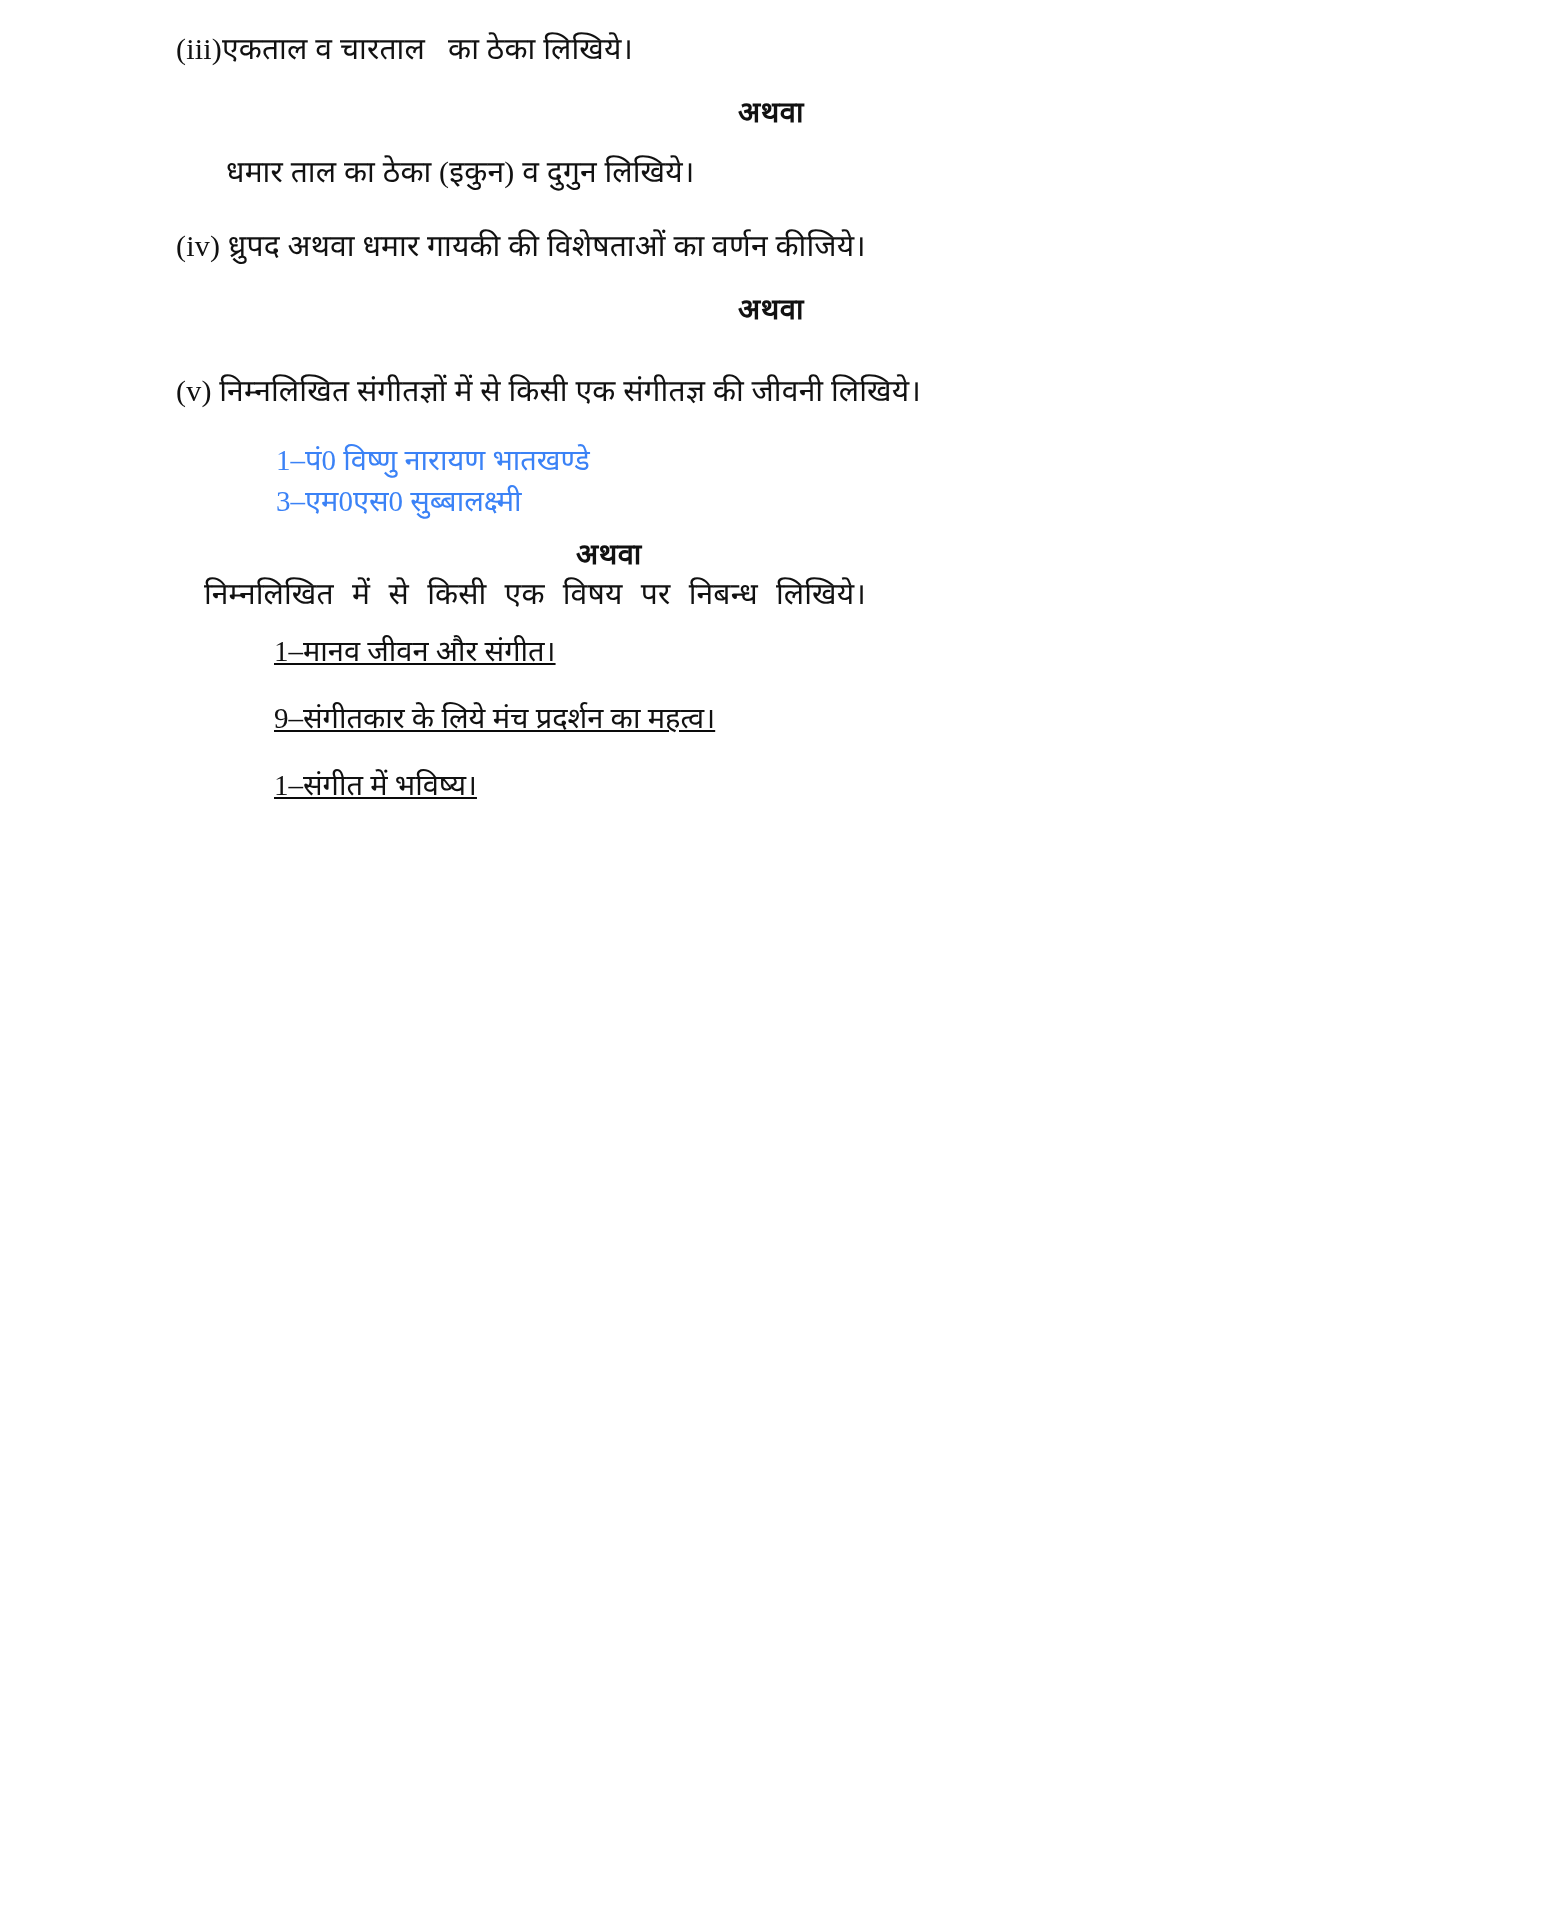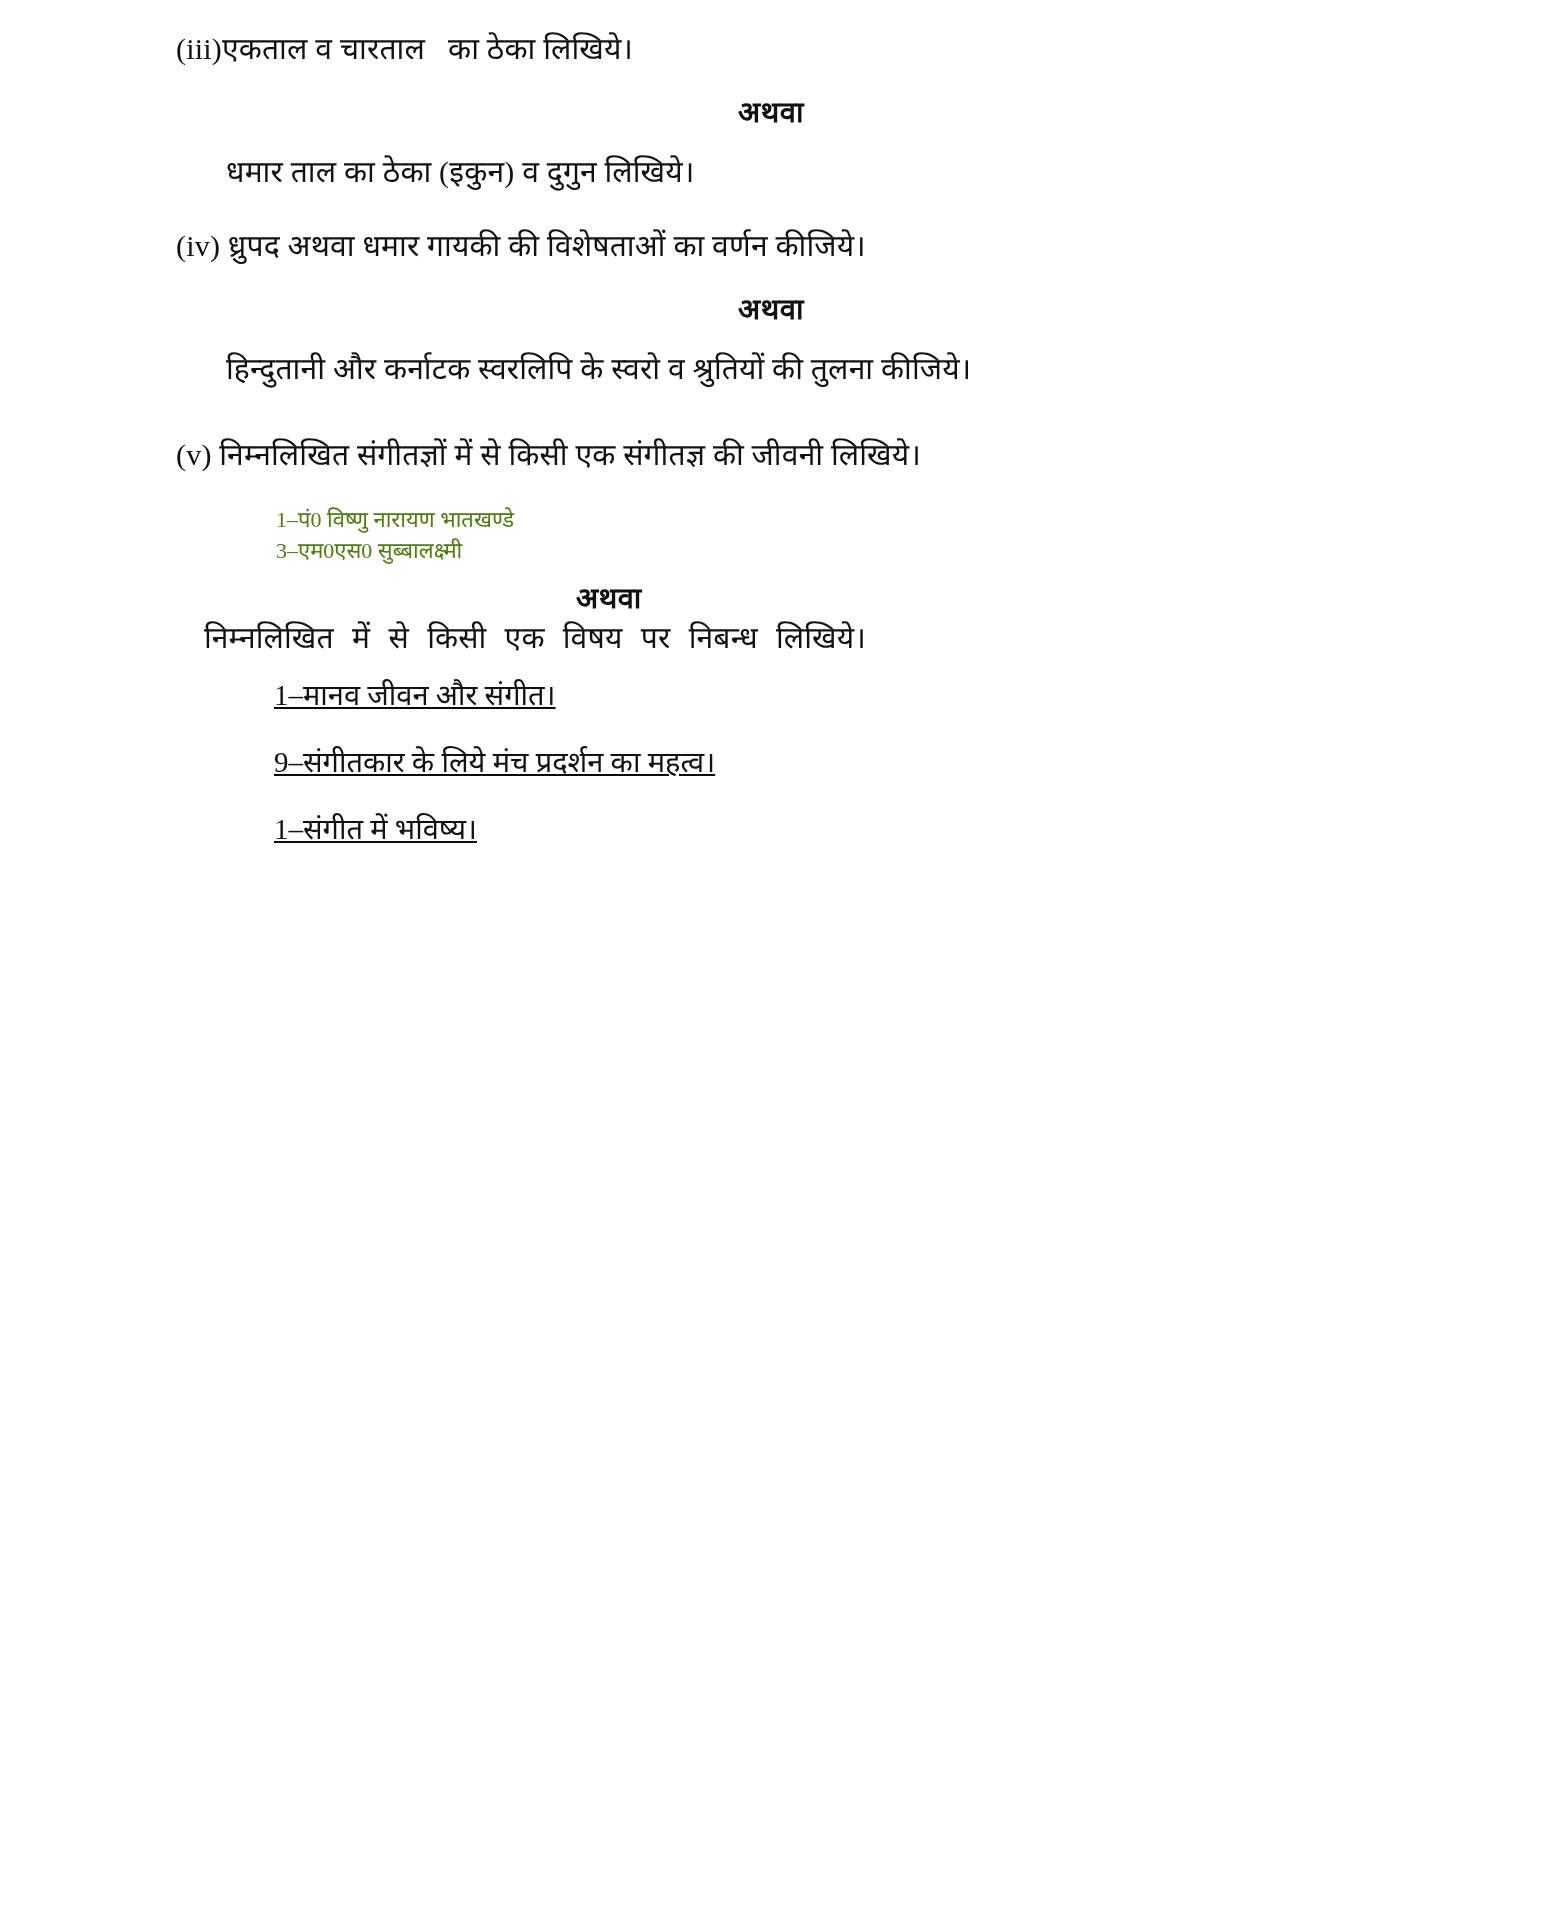--- a/index.html
+++ b/index.html
@@ -54,25 +54,25 @@
   }
   .indent-2 {
     padding-left: 28px;
     font-family: Liberation Mono, monospace;
   }
   .sub-list {
     margin-top: 18px;
     margin-bottom: 6px;
   }
   .sub-item {
-    font-size: 22px;
+    font-size: 29px;
     line-height: 1.42;
     padding-left: 100px;
     white-space: pre;
-    color: #4d7c0f;
+    color: #3b82f6;
   }
   .essay-list {
     margin-top: 26px;
     text-decoration: underline;
   }
   .essay-item {
     font-size: 29px;
     line-height: 1.0;
     padding-left: 98px;
     margin-bottom: 38px;
@@ -93,21 +93,20 @@
     <div class="line alt">अथवा</div>
 
     <div class="line q-line indent-1">धमार ताल का ठेका (इकुन) व दुगुन लिखिये।</div>
 
     <div class="spacer-sm"></div>
 
     <div class="line q-line">(iv) ध्रुपद अथवा धमार गायकी की विशेषताओं का वर्णन कीजिये।</div>
 
     <div class="line alt">अथवा</div>
 
-    <div class="line q-line indent-1">हिन्दुतानी और कर्नाटक स्वरलिपि के स्वरो व श्रुतियों की तुलना कीजिये।</div>
 
     <div class="spacer-md"></div>
 
     <div class="line q-line">(v) निम्नलिखित संगीतज्ञों में से किसी एक संगीतज्ञ की जीवनी लिखिये।</div>
 
     <div class="sub-list">
       <div class="sub-item">1–पं0 विष्णु नारायण भातखण्डे</div>
       <div class="sub-item">3–एम0एस0 सुब्बालक्ष्मी</div>
     </div>
 

